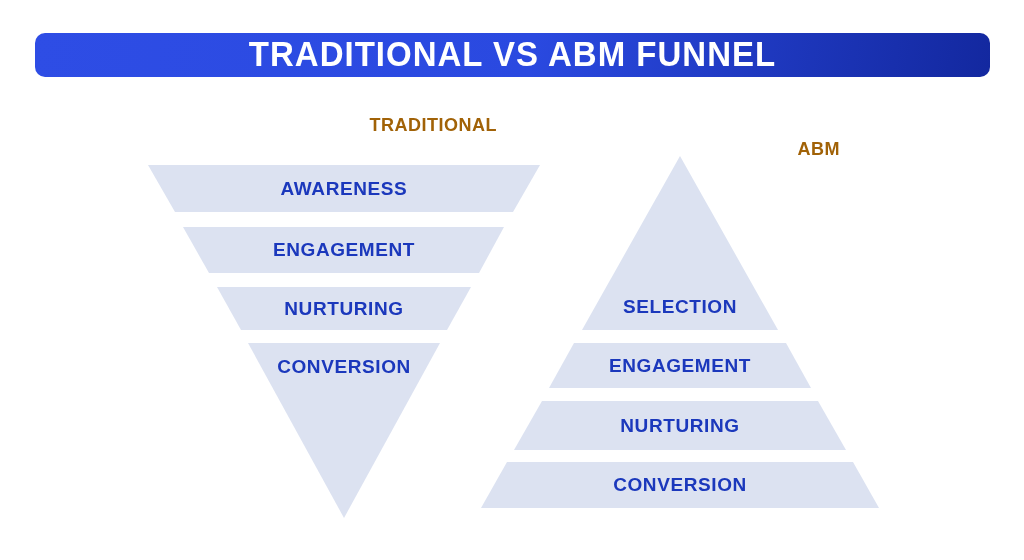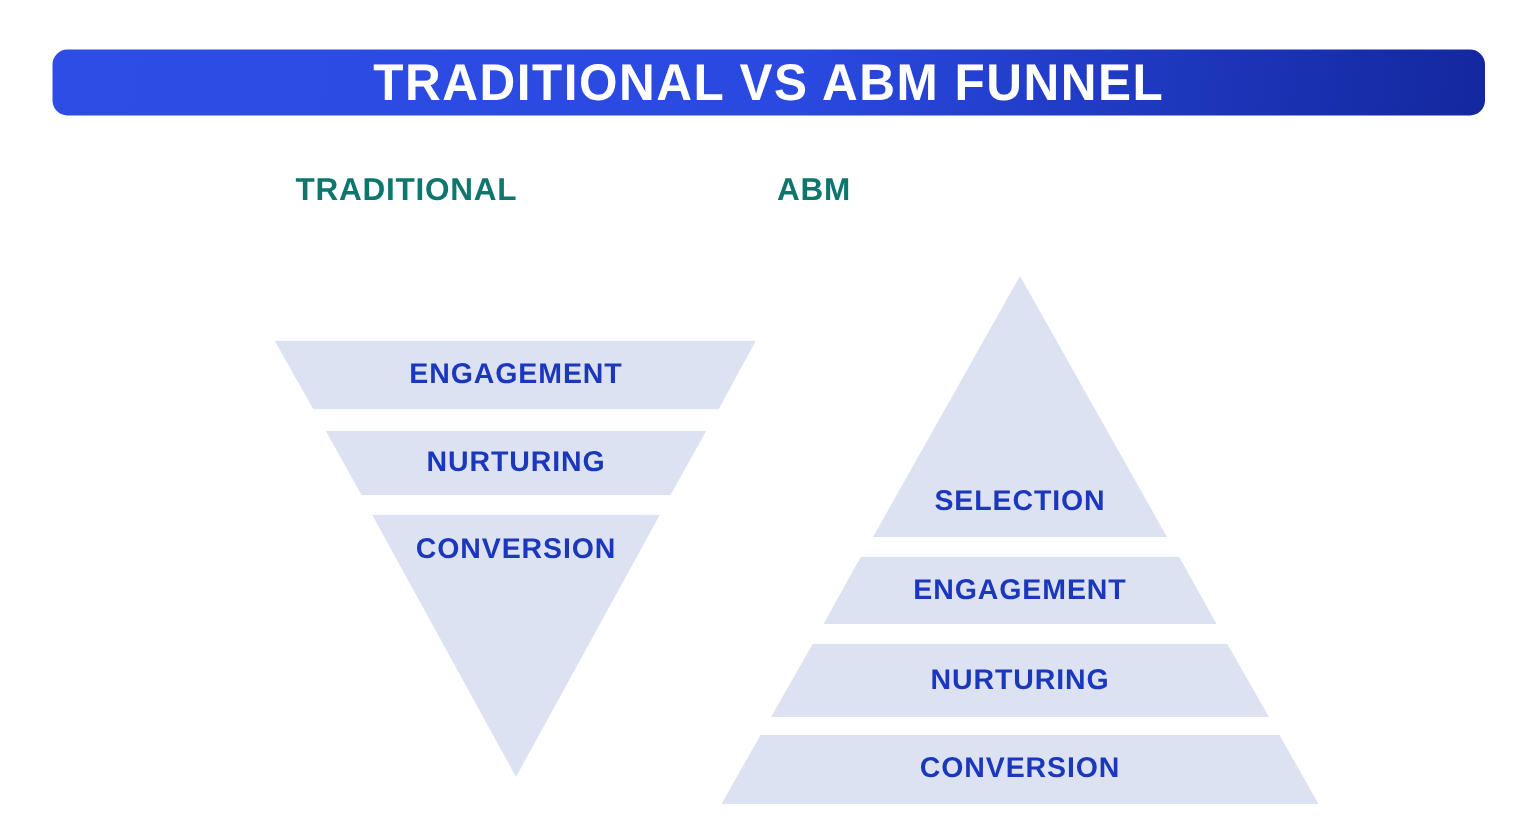--- a/index.html
+++ b/index.html
@@ -37,42 +37,42 @@
     letter-spacing: 1px;
     white-space: nowrap;
     transform: scaleY(1.04);
   }
 
   
   .funnel-header {
     position: absolute;
     top: 115px;
     width: 300px;
-    text-align: left;
-    color: #0f766e;
-    font-size: 21px;
+    text-align: right;
+    color: #a16207;
+    font-size: 18px;
     font-weight: 700;
     letter-spacing: 0.5px;
   }
   .header-traditional { left: 197px; }
-  .header-abm { left: 518px; }
+  .header-abm { left: 540px; margin-top: 24px; }
 
   
   .funnel {
     position: absolute;
   }
   .funnel-traditional {
     left: 148px;
     top: 165px;
     width: 392px;
     height: 353px;
   }
   .funnel-abm {
     left: 481px;
-    top: 184px;
+    top: 156px;
     width: 398px;
     height: 352px;
     text-align: center;
   }
   .layer {
     position: absolute;
     left: 0;
     width: 100%;
     background: #dce2f1;
     display: flex;
@@ -109,20 +109,23 @@
 <div class="stage">
 
   <div class="banner">
     <div class="banner-title">TRADITIONAL VS ABM FUNNEL</div>
   </div>
 
   <div class="funnel-header header-traditional">TRADITIONAL</div>
   <div class="funnel-header header-abm">ABM</div>
 
   <div class="funnel funnel-traditional">
+    <div class="layer t-l1">
+      <span class="layer-label">AWARENESS</span>
+    </div>
     <div class="layer t-l2">
       <span class="layer-label">ENGAGEMENT</span>
     </div>
     <div class="layer t-l3">
       <span class="layer-label">NURTURING</span>
     </div>
     <div class="layer t-l4">
       <span class="layer-label">CONVERSION</span>
     </div>
   </div>

